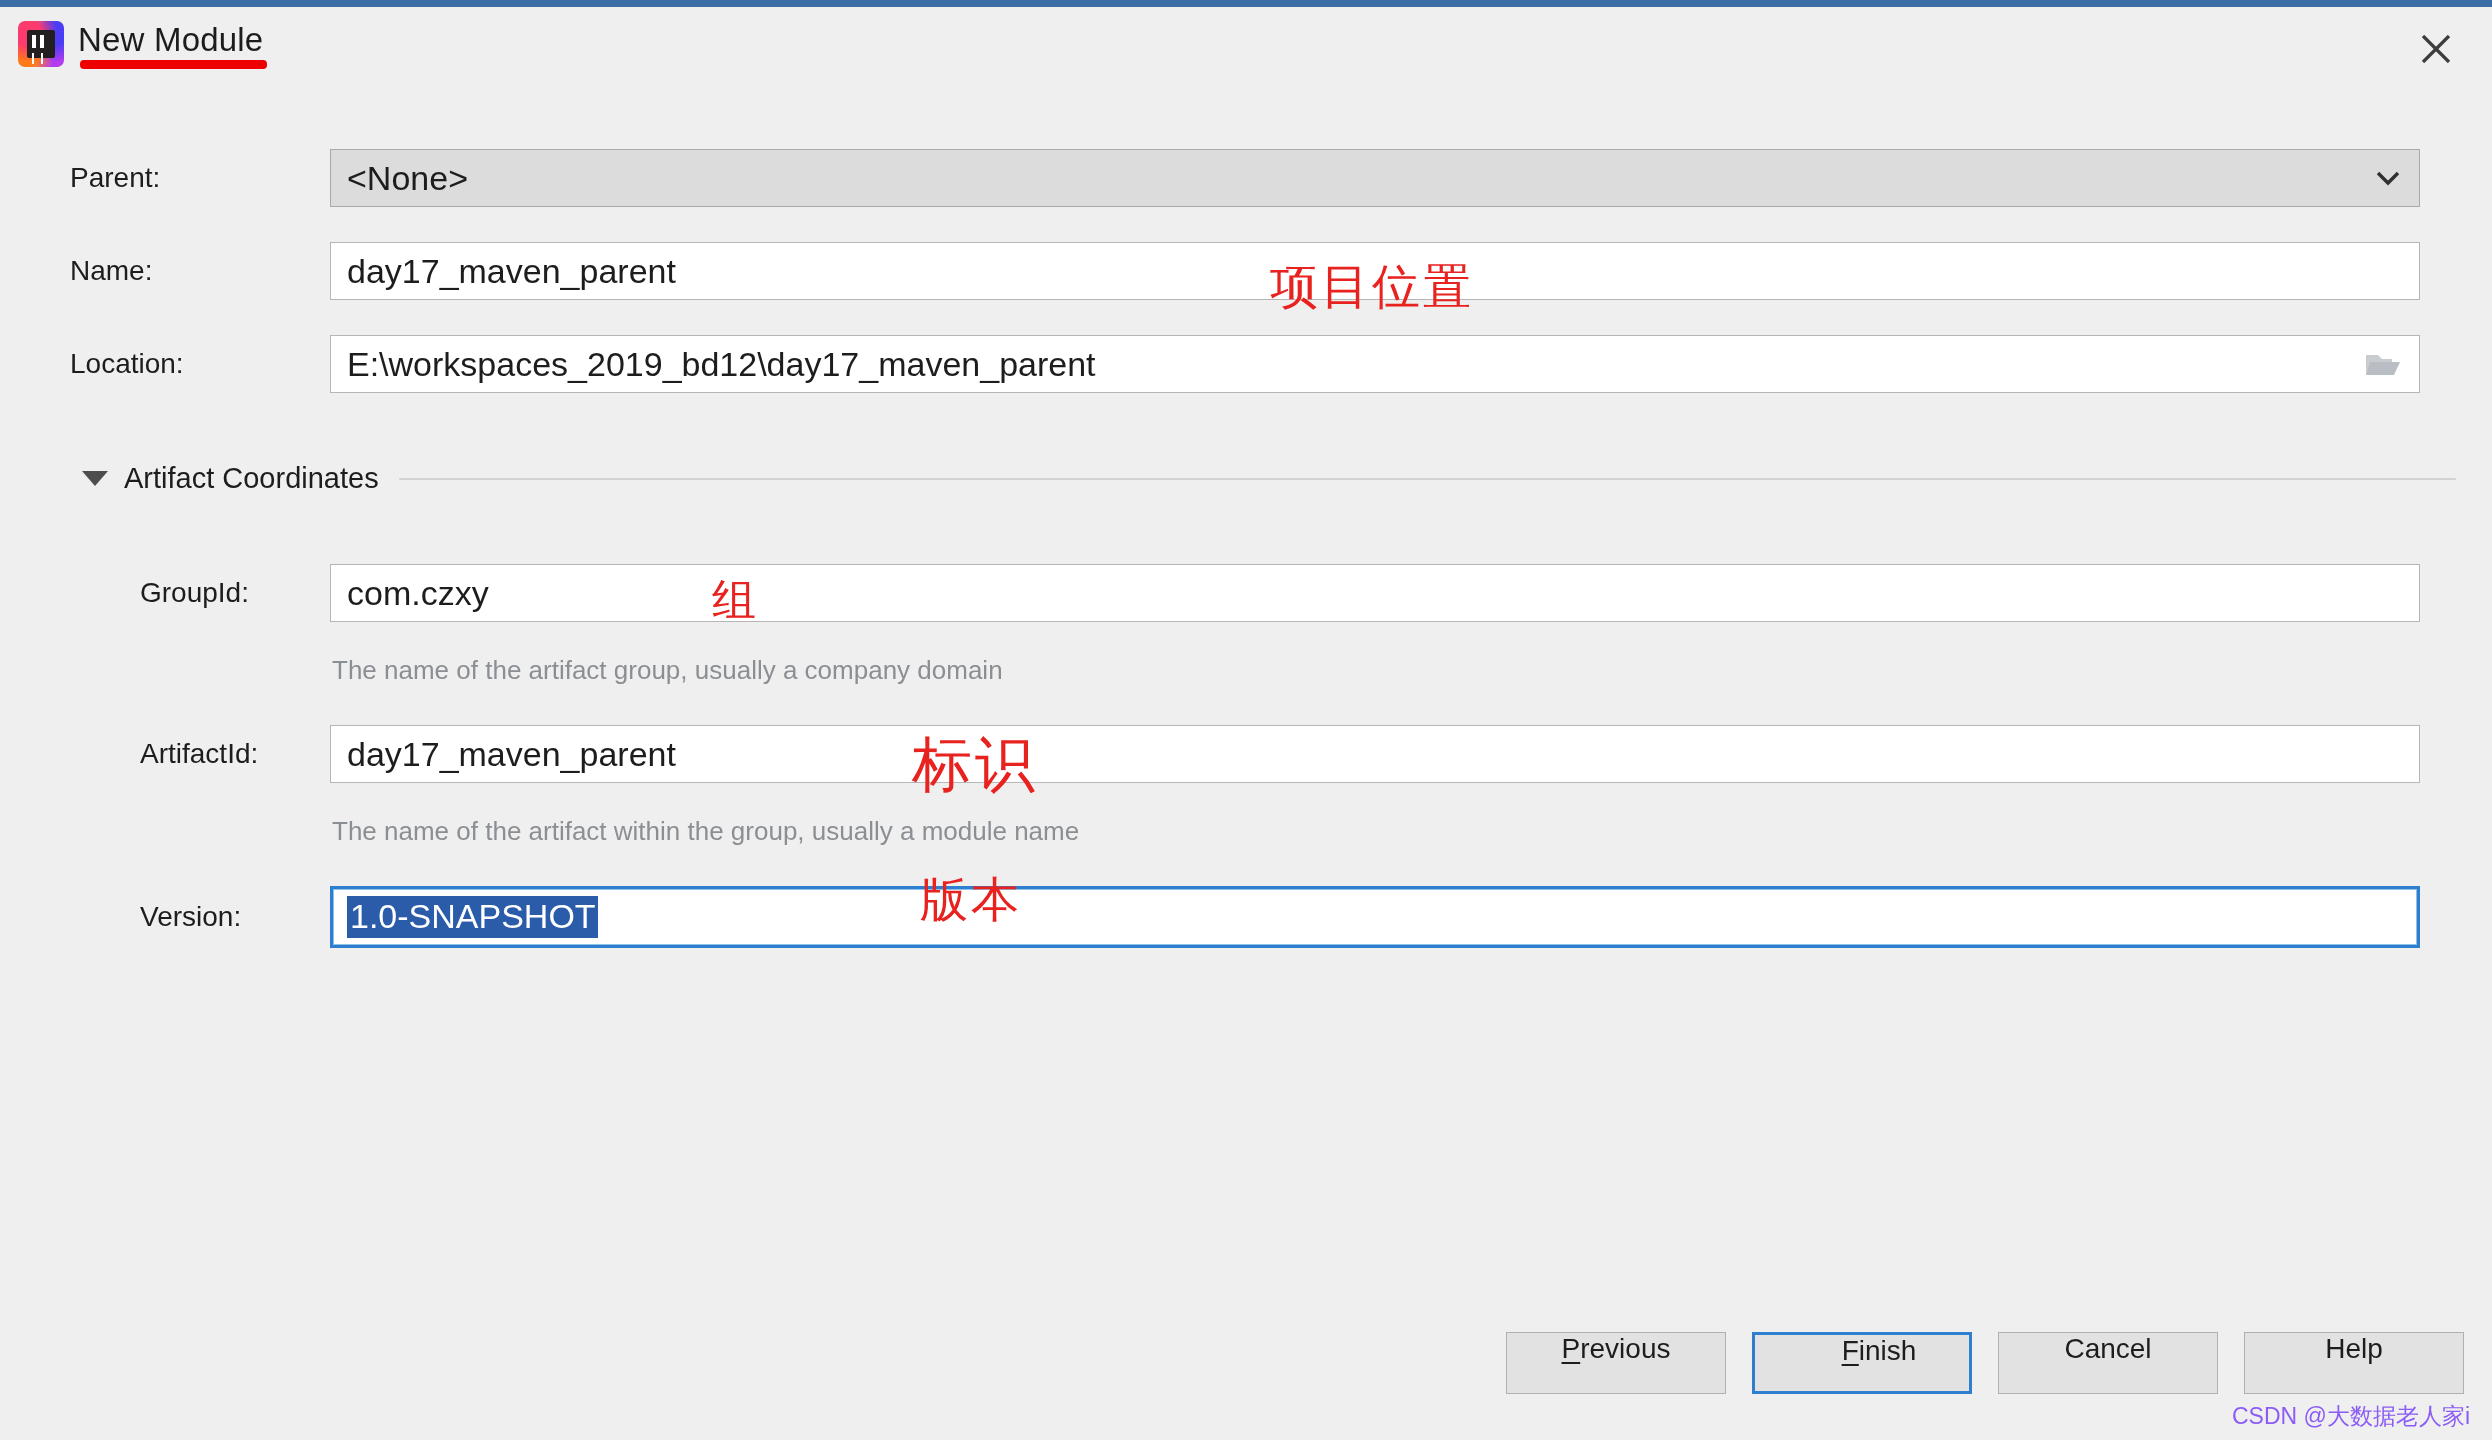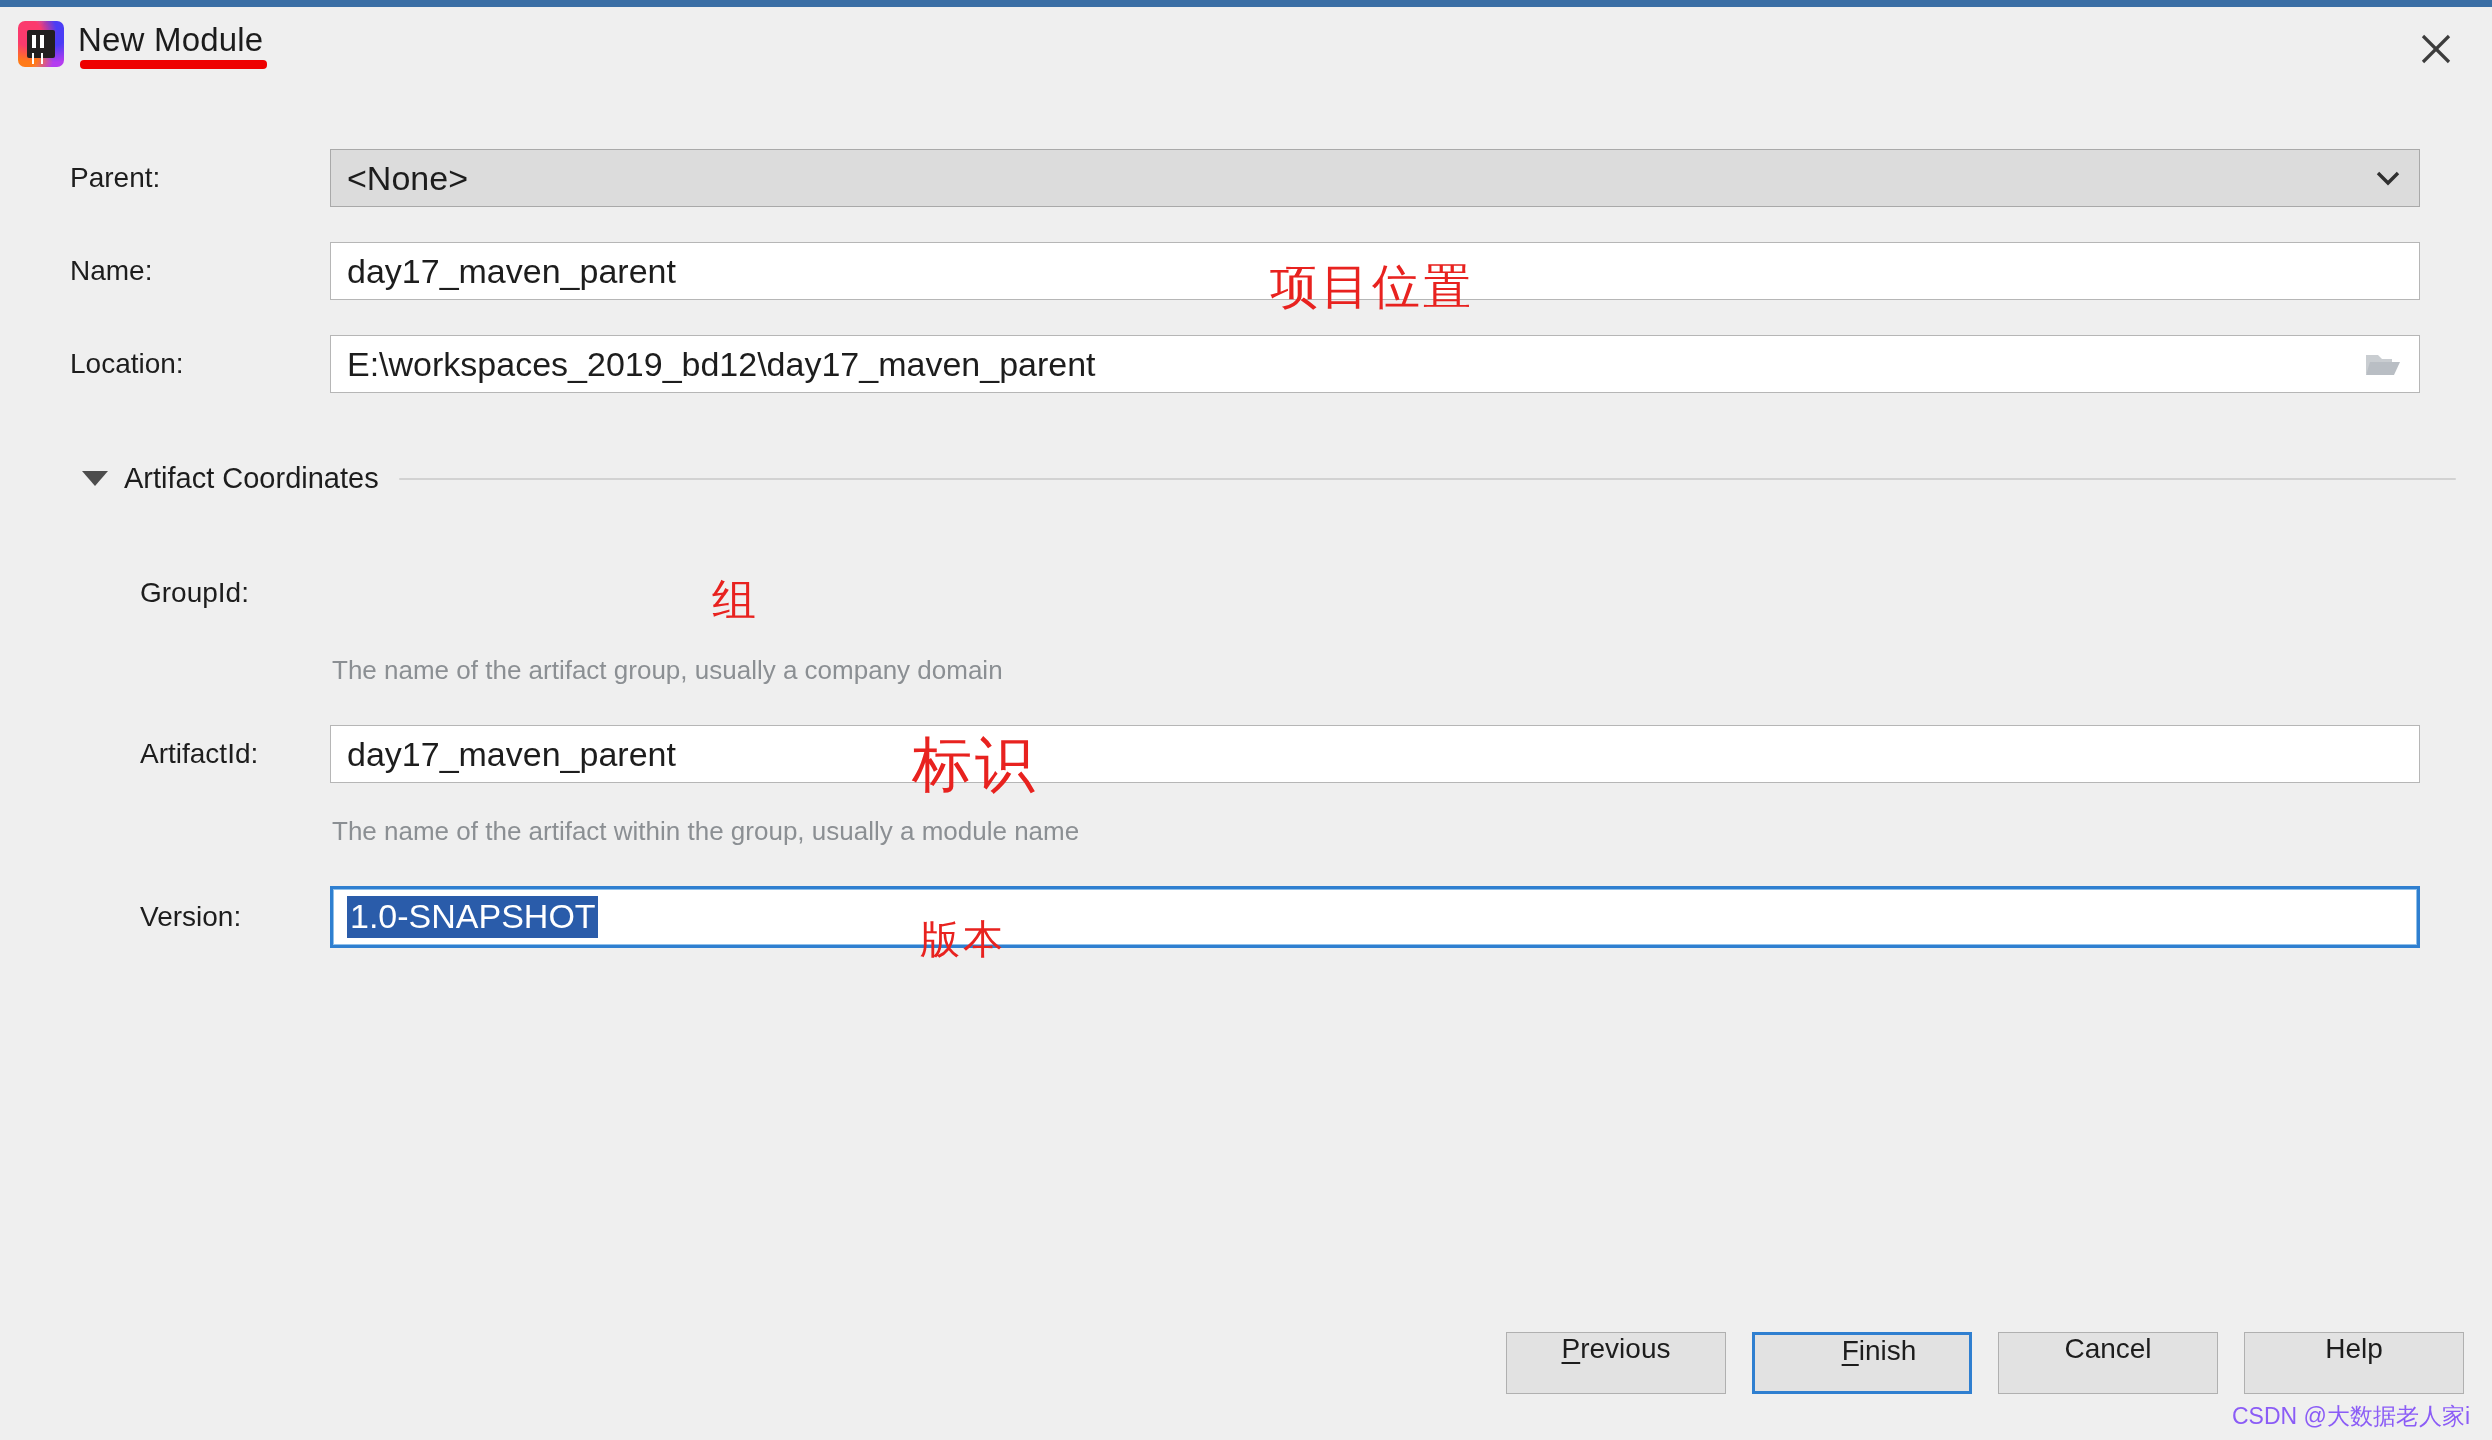--- a/index.html
+++ b/index.html
@@ -309,20 +309,23 @@
   </div>
 
   <div class="section" style="top:455px;left:82px;right:36px;">
     <div class="tri"></div>
     <div class="sec-label">Artifact Coordinates</div>
     <div class="sec-line" style="flex:1;"></div>
   </div>
 
   <div class="row" style="top:557px;height:58px;">
     <div class="lbl" style="position:absolute;left:140px;">GroupId:</div>
+    <div class="field" style="position:absolute;left:330px;width:2090px;">
+      <span>com.czxy</span>
+    </div>
   </div>
   <div class="hint" style="left:332px;top:648px;">The name of the artifact group, usually a company domain</div>
 
   <div class="row" style="top:718px;height:58px;">
     <div class="lbl" style="position:absolute;left:140px;">ArtifactId:</div>
     <div class="field" style="position:absolute;left:330px;width:2090px;">
       <span>day17_maven_parent</span>
     </div>
   </div>
   <div class="hint" style="left:332px;top:809px;">The name of the artifact within the group, usually a module name</div>
@@ -330,21 +333,21 @@
   <div class="row" style="top:879px;height:62px;">
     <div class="lbl" style="position:absolute;left:140px;">Version:</div>
     <div class="field focused" style="position:absolute;left:330px;width:2090px;height:62px;">
       <span class="sel-text">1.0-SNAPSHOT</span>
     </div>
   </div>
 
   <div class="anno" style="left:1270px;top:248px;font-size:48px;">项目位置</div>
   <div class="anno" style="left:712px;top:564px;font-size:44px;">组</div>
   <div class="anno" style="left:912px;top:718px;font-size:60px;">标识</div>
-  <div class="anno" style="left:920px;top:905px;font-size:40px;">版本</div>
+  <div class="anno" style="left:920px;top:861px;font-size:48px;">版本</div>
 
   <div class="btnbar">
     <div class="btn">
       <span><u>P</u>revious</span>
     </div>
     <div class="btn default">
       <span><u>F</u>inish</span>
     </div>
     <div class="btn">
       <span>Cancel</span>

